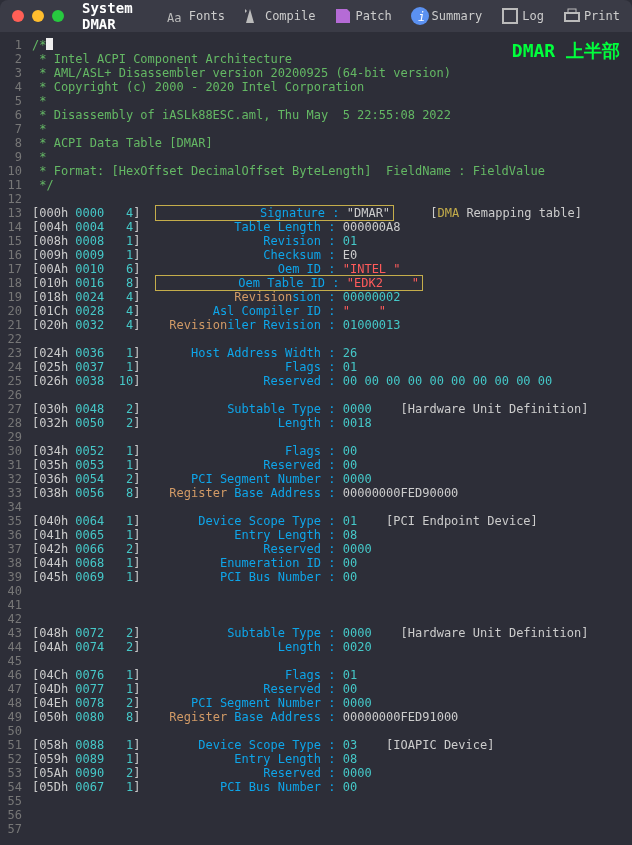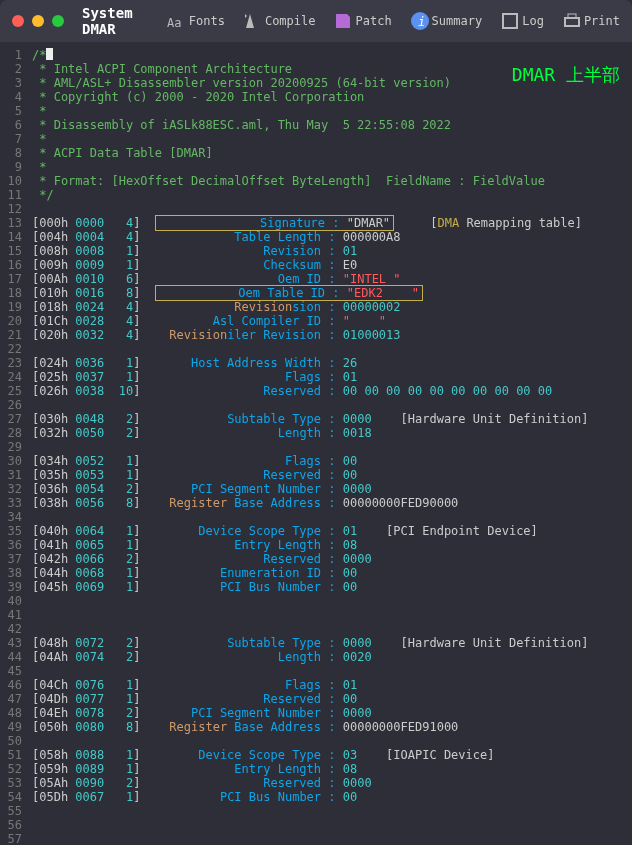--- a/index.html
+++ b/index.html
@@ -1,33 +1,33 @@
 <!DOCTYPE html>
 <html><head>
   <meta charset="utf-8">
   <style>
     * { margin:0; padding:0; box-sizing:border-box; font-family:Menlo,Consolas,monospace; font-size:12px; }
     body { background:#2d2e38; width:632px; height:845px; overflow:hidden; }
-    .titlebar { height:42px; background:#3a3b46; display:flex; align-items:center; padding:0 12px; gap:10px; border-top-left-radius:8px; border-top-right-radius:8px;}
+    .titlebar { height:32px; background:#3a3b46; display:flex; align-items:center; padding:0 12px; gap:10px; border-top-left-radius:8px; border-top-right-radius:8px;}
     .traffic { display:flex; gap:8px; }
     .dot { width:12px; height:12px; border-radius:6px; }
     .red{background:#ff5f56;} .yellow{background:#ffbd2e;} .green{background:#27c93f;}
     .title { color:#fff; font-weight:700; font-size:14px; margin-left:8px; flex:1;}
     .tbicons { display:flex; gap:18px; color:#ccc; font-size:10px;}
     .tbicons > div{display:flex;flex-direction:row;align-items:center;gap:2px;}
     .tbicons svg{width:20px;height:20px;fill:#bbb;}
     .tbicons .patch svg{fill:#b56bd6;} .tbicons .summary svg{fill:#5b91f1;}
     .editor { display:flex; height:803px;}
     .gutter { width:28px; color:#777; text-align:right; padding:6px 6px 0 0; line-height:14px;}
     .code { flex:1; padding:6px 4px 0 4px; line-height:14px; position:relative; color:#ccc;}
     .c-green{color:#64b864;} .c-white{color:#ccc;} .c-cyan{color:#45c8c8;} .c-red{color:#ff5b5b;}
     .c-yellow{color:#c4ad4b;}
     .hl{border:1px solid #c4ad4b; padding:0 3px;}
     .cursor{display:inline-block;width:7px;height:12px;background:#eee;vertical-align:text-top;}
-    .badge{position:absolute;top:26px;right:12px;color:#00ff3c;font-size:18px;font-weight:400;}
+    .badge{position:absolute;top:12px;right:12px;color:#00ff3c;font-size:18px;font-weight:700;}
     .row{white-space:pre;}
     .field{color:#0ea5e9;} .key{color:#d19a66;}
   </style>
 </head>
 <body>
 
 <div class="titlebar">
   <div class="traffic">
     <div class="dot red"></div>
     <div class="dot yellow"></div>

